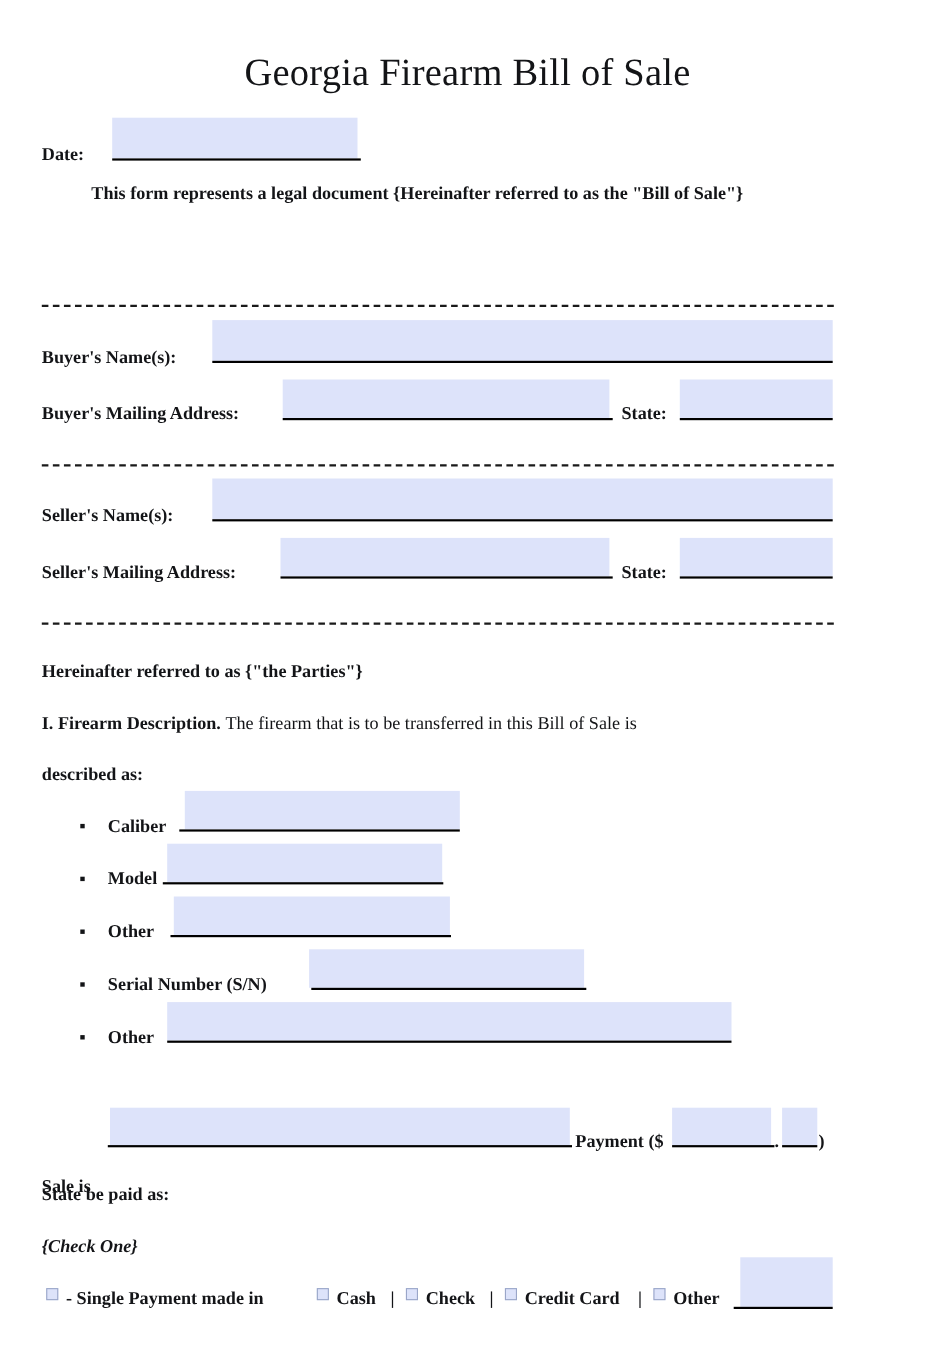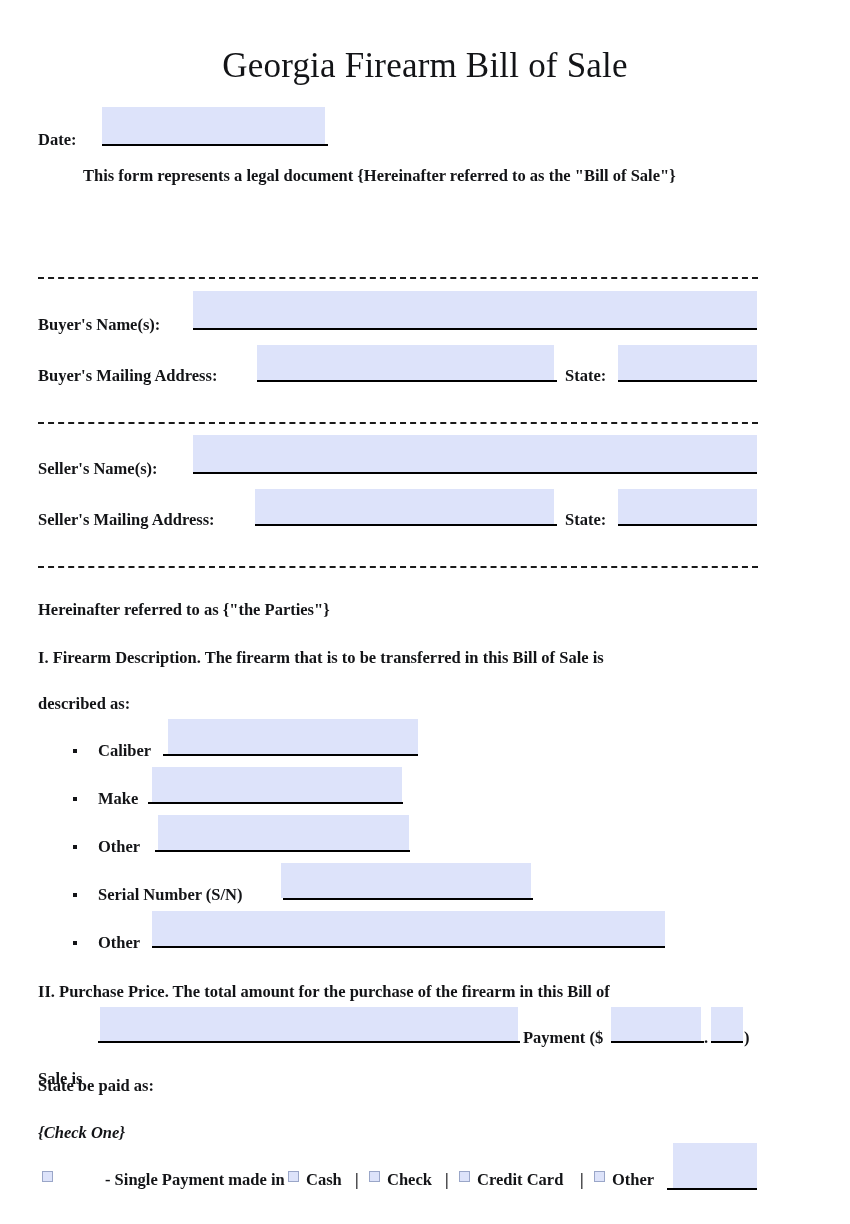--- a/index.html
+++ b/index.html
@@ -129,71 +129,68 @@
 
   <div class="btxt" style="left:565px; top:511px;">State:</div>
   <div class="fld" style="left:618px; top:489px; width:139px; height:35px;"></div>
   <div class="rule" style="left:618px; top:524px; width:139px;"></div>
 
   <div class="dashsep" style="left:38px; top:566px; width:720px;"></div>
 
   <div class="btxt" style="left:38px; top:601px;">Hereinafter referred to as {"the Parties"}</div>
 
   <div class="btxt" style="left:38px; top:649px;">
-    <span class="hdnum">I. Firearm Description. </span><span style="font-weight:bold;">The firearm that is to be transferred in this Bill of Sale is</span>
+    <span class="hdnum">I. Firearm Description. </span><span style="font-weight:normal;">The firearm that is to be transferred in this Bill of Sale is</span>
   </div>
   <div class="btxt" style="left:38px; top:695px;">described as:</div>
 
   <div class="bullet" style="left:73px; top:749px;"></div>
   <div class="fld" style="left:168px; top:719px; width:250px; height:35px;"></div>
   <div class="rule" style="left:163px; top:754px; width:255px;"></div>
   <div class="btxt" style="left:98px; top:742px;">Caliber</div>
 
   <div class="bullet" style="left:73px; top:797px;"></div>
   <div class="fld" style="left:152px; top:767px; width:250px; height:35px;"></div>
   <div class="rule" style="left:148px; top:802px; width:255px;"></div>
-  <div class="btxt" style="left:98px; top:790px;">Make</div>
+  <div class="btxt" style="left:98px; top:790px;">Model</div>
 
   <div class="bullet" style="left:73px; top:845px;"></div>
   <div class="fld" style="left:158px; top:815px; width:251px; height:35px;"></div>
   <div class="rule" style="left:155px; top:850px; width:255px;"></div>
   <div class="btxt" style="left:98px; top:838px;">Other</div>
 
   <div class="bullet" style="left:73px; top:893px;"></div>
   <div class="fld" style="left:281px; top:863px; width:250px; height:35px;"></div>
   <div class="rule" style="left:283px; top:898px; width:250px;"></div>
   <div class="btxt" style="left:98px; top:886px;">Serial Number (S/N)</div>
 
   <div class="bullet" style="left:73px; top:941px;"></div>
   <div class="fld" style="left:152px; top:911px; width:513px; height:35px;"></div>
   <div class="rule" style="left:152px; top:946px; width:513px;"></div>
   <div class="btxt" style="left:98px; top:934px;">Other</div>
 
-  <div class="btxt" style="left:38px; top:983px;">
-    <span class="hdnum">II. Purchase Price. </span><span style="font-weight:bold;">The total amount for the purchase of the firearm in this Bill of</span>
-  </div>
 
   <div class="btxt" style="left:38px; top:1029px;margin-top:41px;">Sale is</div>
   <div class="fld" style="left:100px; top:1007px; width:418px; height:34px;"></div>
   <div class="rule" style="left:98px; top:1041px; width:422px;"></div>
 
   <div class="btxt" style="left:523px; top:1029px;">Payment ($</div>
   <div class="fld" style="left:611px; top:1007px; width:90px; height:34px;"></div>
   <div class="rule" style="left:611px; top:1041px; width:93px;"></div>
 
   <div class="btxt" style="left:704px; top:1029px;">.</div>
   <div class="fld" style="left:711px; top:1007px; width:32px; height:34px;"></div>
   <div class="rule" style="left:711px; top:1041px; width:32px;"></div>
   <div class="btxt" style="left:744px; top:1029px;">)</div>
 
   <div class="btxt" style="left:38px; top:1077px;">State be paid as:</div>
   <div class="btxt" style="left:38px; top:1124px;font-style:italic;">{Check One}</div>
 
   <div class="cbox" style="left:42px; top:1171px;"></div>
-  <div class="btxt" style="left:60px; top:1171px;margin-left:45px;">- Single Payment made in</div>
+  <div class="btxt" style="left:60px; top:1171px;">- Single Payment made in</div>
 
   <div class="cbox" style="left:288px; top:1171px;"></div>
   <div class="btxt" style="left:306px; top:1171px;">Cash</div>
   <div class="btxt" style="left:355px; top:1171px;">|</div>
 
   <div class="cbox" style="left:369px; top:1171px;"></div>
   <div class="btxt" style="left:387px; top:1171px;">Check</div>
   <div class="btxt" style="left:445px; top:1171px;">|</div>
 
   <div class="cbox" style="left:459px; top:1171px;"></div>

